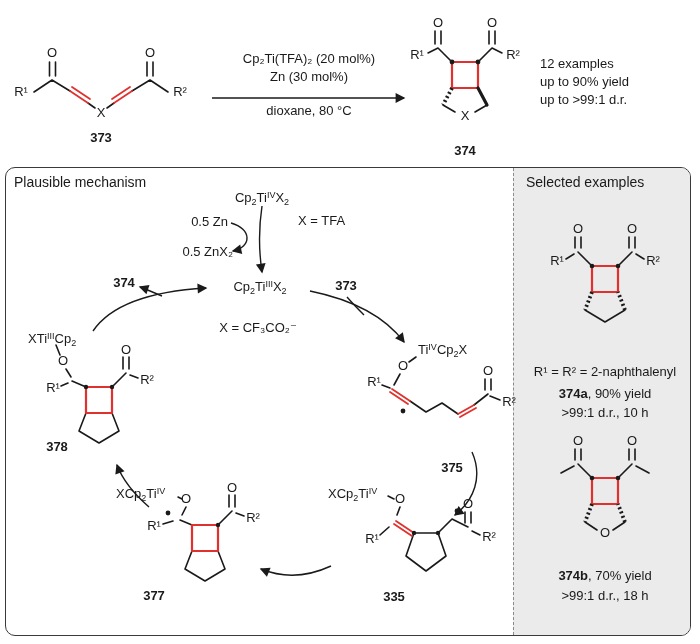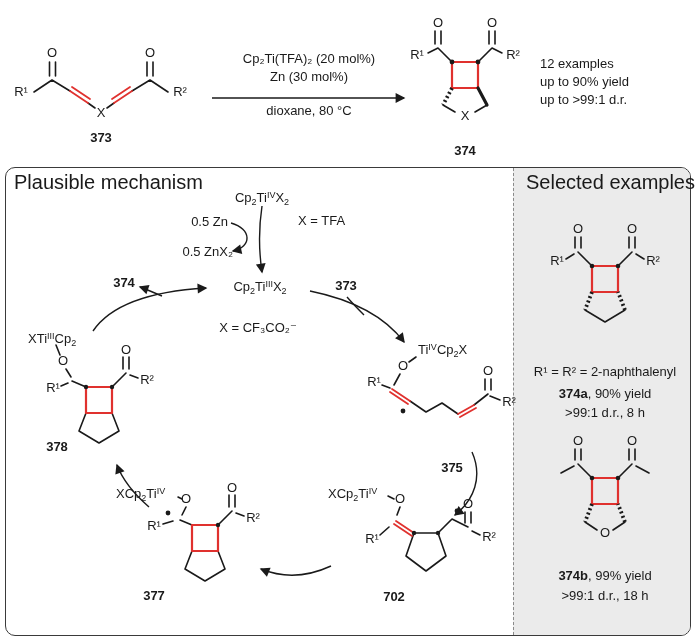--- a/index.html
+++ b/index.html
@@ -11,21 +11,21 @@
   .box{position:absolute;left:5px;top:167px;width:686px;height:469px;border:1.6px solid var(--border);
        border-radius:10px;background:#fff;box-sizing:border-box;z-index:1;}
   .panel{position:absolute;right:0;top:0;bottom:0;width:177px;background:var(--panel_bg);
        border-left:1.5px dashed #8a8a8a;border-radius:0 9px 9px 0;box-sizing:border-box;}
   svg.art{position:absolute;left:0;top:0;z-index:2;pointer-events:none;}
   .txt{position:absolute;white-space:nowrap;font-size:13px;line-height:14px;color:var(--ink);z-index:3;}
   .c{transform:translateX(-50%);}
   .r{transform:translateX(-100%);}
   .b{font-weight:bold;}
   .i{}
-  .f14{font-size:20px;}
+  .f14{font-size:14px;}
   .f15{font-size:15px;}
   .sub{font-size:9px;vertical-align:-3px;}
   .sup{font-size:9px;vertical-align:4px;}
   .k{stroke:var(--ink);stroke-width:1.6;fill:none;stroke-linecap:round;}
   .rd{stroke:var(--bond_red);stroke-width:1.8;fill:none;stroke-linecap:round;}
   .rsq{stroke:var(--bond_red);stroke-width:2.2;fill:none;stroke-linejoin:round;}
   .ar{stroke:var(--ink);stroke-width:1.4;fill:none;}
   .hz{stroke:var(--ink);stroke-width:3.8;stroke-dasharray:2 2.6;fill:none;}
   .bd{stroke:var(--ink);stroke-width:3.2;fill:none;stroke-linecap:round;}
   .dot{fill:var(--ink);stroke:none;}
@@ -176,21 +176,21 @@
   <div class="txt c" style="left:374px;top:375px">R¹</div>
   <div class="txt c" style="left:488px;top:364px">O</div>
   <div class="txt c" style="left:509px;top:395px">R²</div>
   <div class="txt c b" style="left:452px;top:461px">375</div>
 
   <div class="txt" style="left:328px;top:484px"><span>XCp</span><span class="sub">2</span><span>Ti</span><span class="sup">IV</span></div>
   <div class="txt c" style="left:400px;top:492px">O</div>
   <div class="txt c" style="left:372px;top:532px">R¹</div>
   <div class="txt c" style="left:468px;top:497px">O</div>
   <div class="txt c" style="left:489px;top:530px">R²</div>
-  <div class="txt c b" style="left:394px;top:590px">702</div>
+  <div class="txt c b" style="left:394px;top:590px">335</div>
 
   <div class="txt" style="left:116px;top:484px"><span>XCp</span><span class="sub">2</span><span>Ti</span><span class="sup">IV</span></div>
   <div class="txt c" style="left:186px;top:492px">O</div>
   <div class="txt c" style="left:154px;top:519px">R¹</div>
   <div class="txt c" style="left:232px;top:481px">O</div>
   <div class="txt c" style="left:253px;top:511px">R²</div>
   <div class="txt c b" style="left:154px;top:589px">377</div>
 
   <div class="txt" style="left:28px;top:329px"><span>XTi</span><span class="sup">III</span><span>Cp</span><span class="sub">2</span></div>
   <div class="txt c" style="left:63px;top:354px">O</div>
@@ -201,22 +201,22 @@
 
   <div class="txt i f14" style="left:526px;top:175px">Selected examples</div>
 
   <div class="txt c" style="left:578px;top:222px">O</div>
   <div class="txt c" style="left:632px;top:222px">O</div>
   <div class="txt c" style="left:557px;top:254px">R¹</div>
   <div class="txt c" style="left:653px;top:254px">R²</div>
 
   <div class="txt c" style="left:605px;top:365px">R¹ = R² = 2-naphthalenyl</div>
   <div class="txt c" style="left:605px;top:387px"><span class="b">374a</span><span>, 90% yield</span></div>
-  <div class="txt c" style="left:605px;top:406px"><span>&gt;99:1 </span><span class="i">d.r.</span><span>, 8 h</span></div>
+  <div class="txt c" style="left:605px;top:406px"><span>&gt;99:1 </span><span class="i">d.r.</span><span>, 10 h</span></div>
 
   <div class="txt c" style="left:578px;top:434px">O</div>
   <div class="txt c" style="left:632px;top:434px">O</div>
   <div class="txt c" style="left:605px;top:526px">O</div>
 
-  <div class="txt c" style="left:605px;top:569px"><span class="b">374b</span><span>, 99% yield</span></div>
+  <div class="txt c" style="left:605px;top:569px"><span class="b">374b</span><span>, 70% yield</span></div>
   <div class="txt c" style="left:605px;top:589px"><span>&gt;99:1 </span><span class="i">d.r.</span><span>, 18 h</span></div>
 
 </div>
 
 </body></html>

